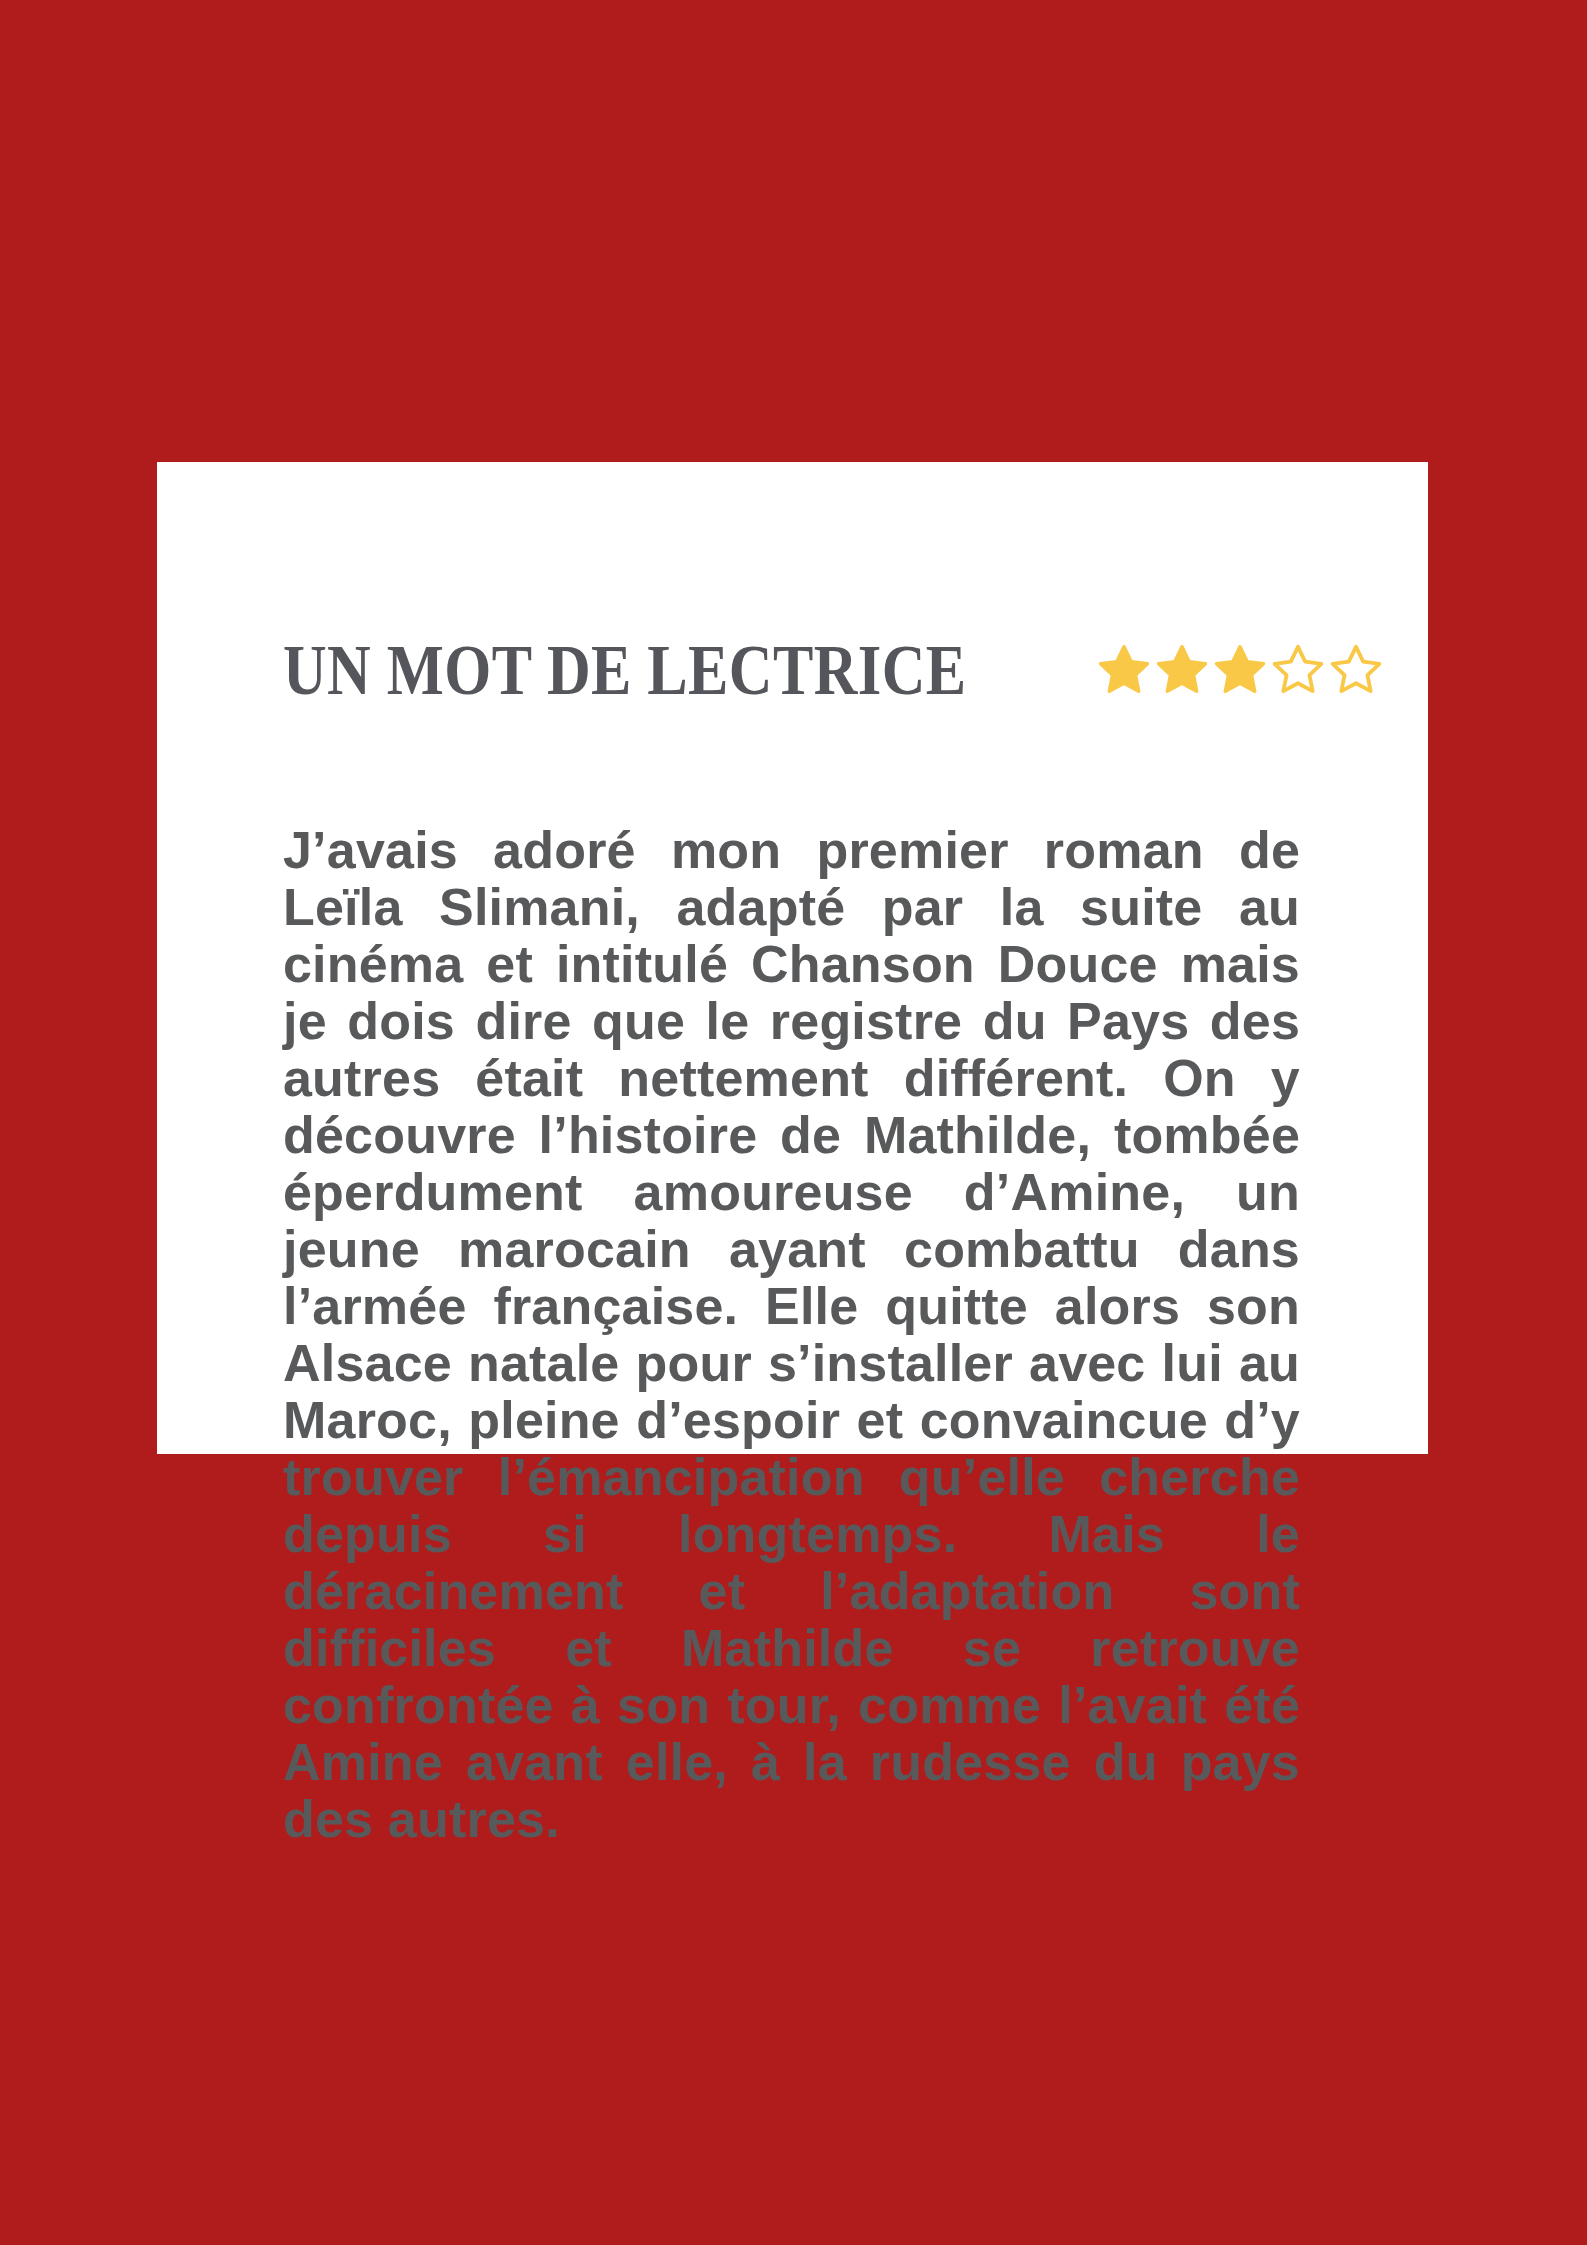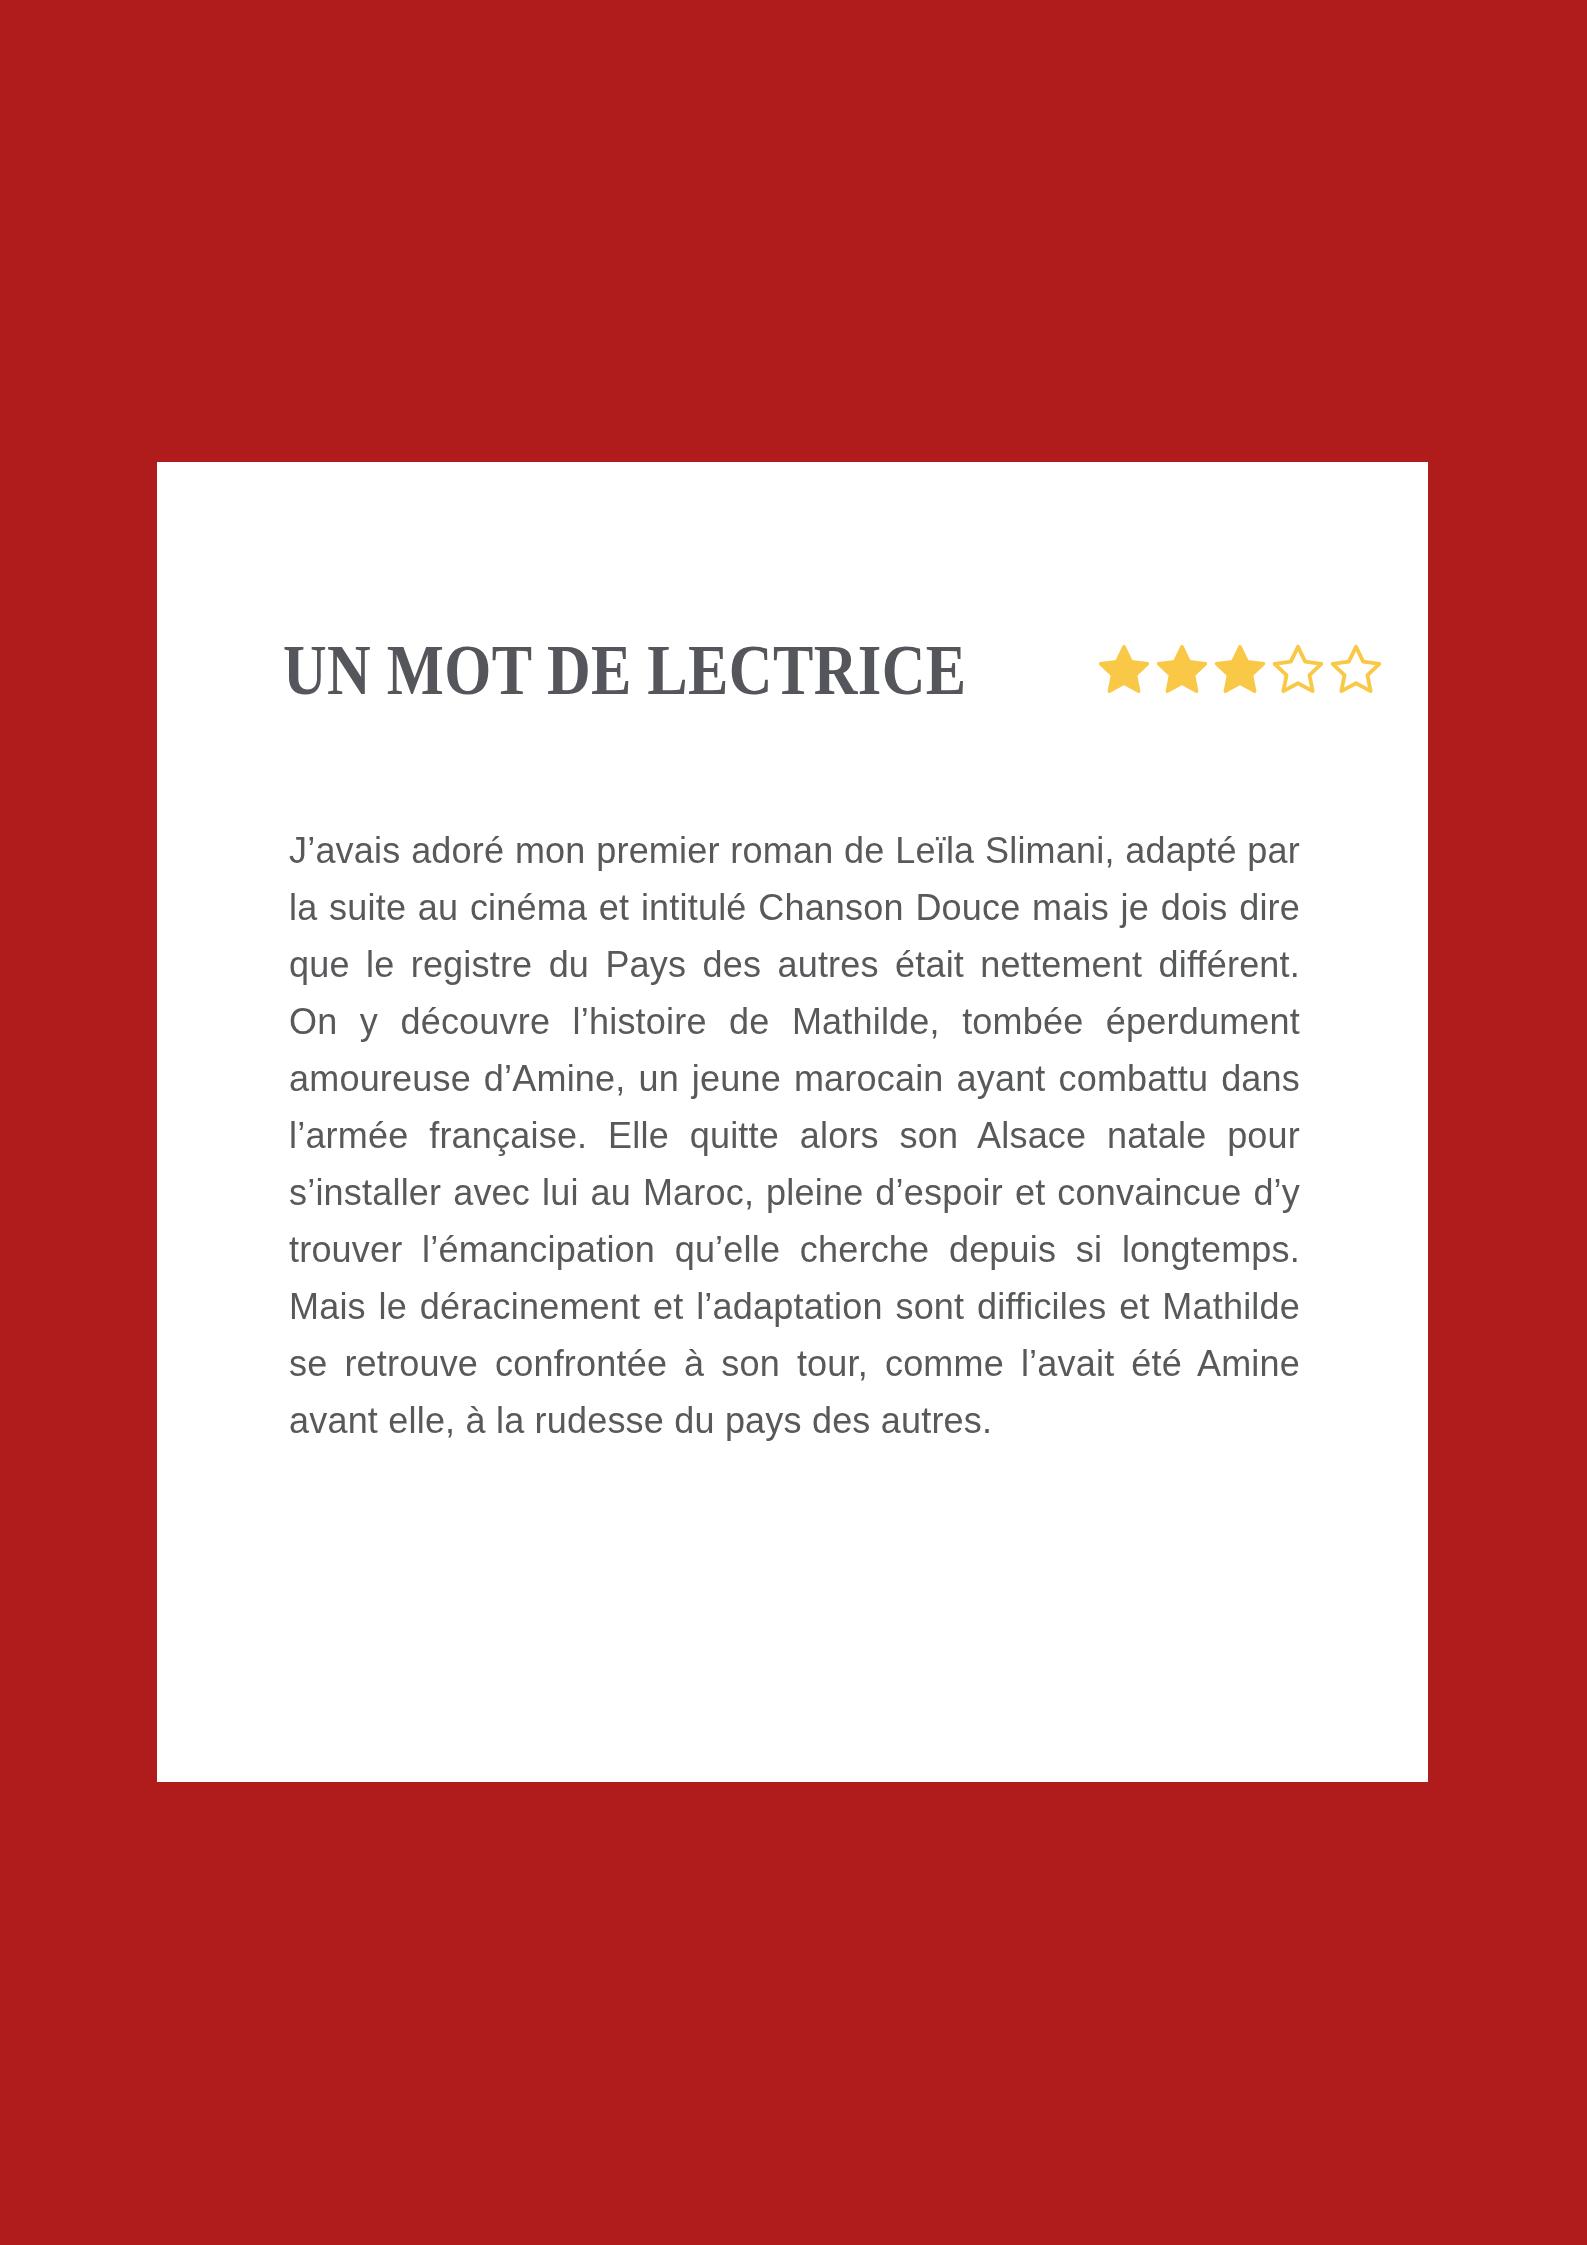--- a/index.html
+++ b/index.html
@@ -15,21 +15,21 @@
     background:var(--bg);
     font-family:"Liberation Sans", sans-serif;
     position:relative;
     overflow:hidden;
   }
   .card{
     position:absolute;
     left:157px;
     top:462px;
     width:1271px;
-    height:1320px;
+    height:992px;
     background:var(--card);
   }
   .card-header{
     position:absolute;
     left:126px;
     right:128px;
     top:168px;
     height:80px;
     display:flex;
     justify-content:space-between;
@@ -65,28 +65,29 @@
     stroke-linejoin:round;
   }
   .star.empty path{
     fill:none;
     stroke:var(--star);
     stroke-width:1.7;
     stroke-linejoin:round;
   }
   .review{
     position:absolute;
-    left:132px;
+    left:126px;
     right:128px;
     top:360px;
-    font-size:36px;
+    font-size:52px;
     line-height:57px;
     letter-spacing:0.2px;
     color:var(--text);
     text-align:justify;
+    font-weight:bold;
   }
 </style>
 </head>
 <body>
 
 <div class="page">
   <div class="card">
     <div class="card-header">
       <h1 class="title">UN MOT DE LECTRICE</h1>
       <div class="stars">

